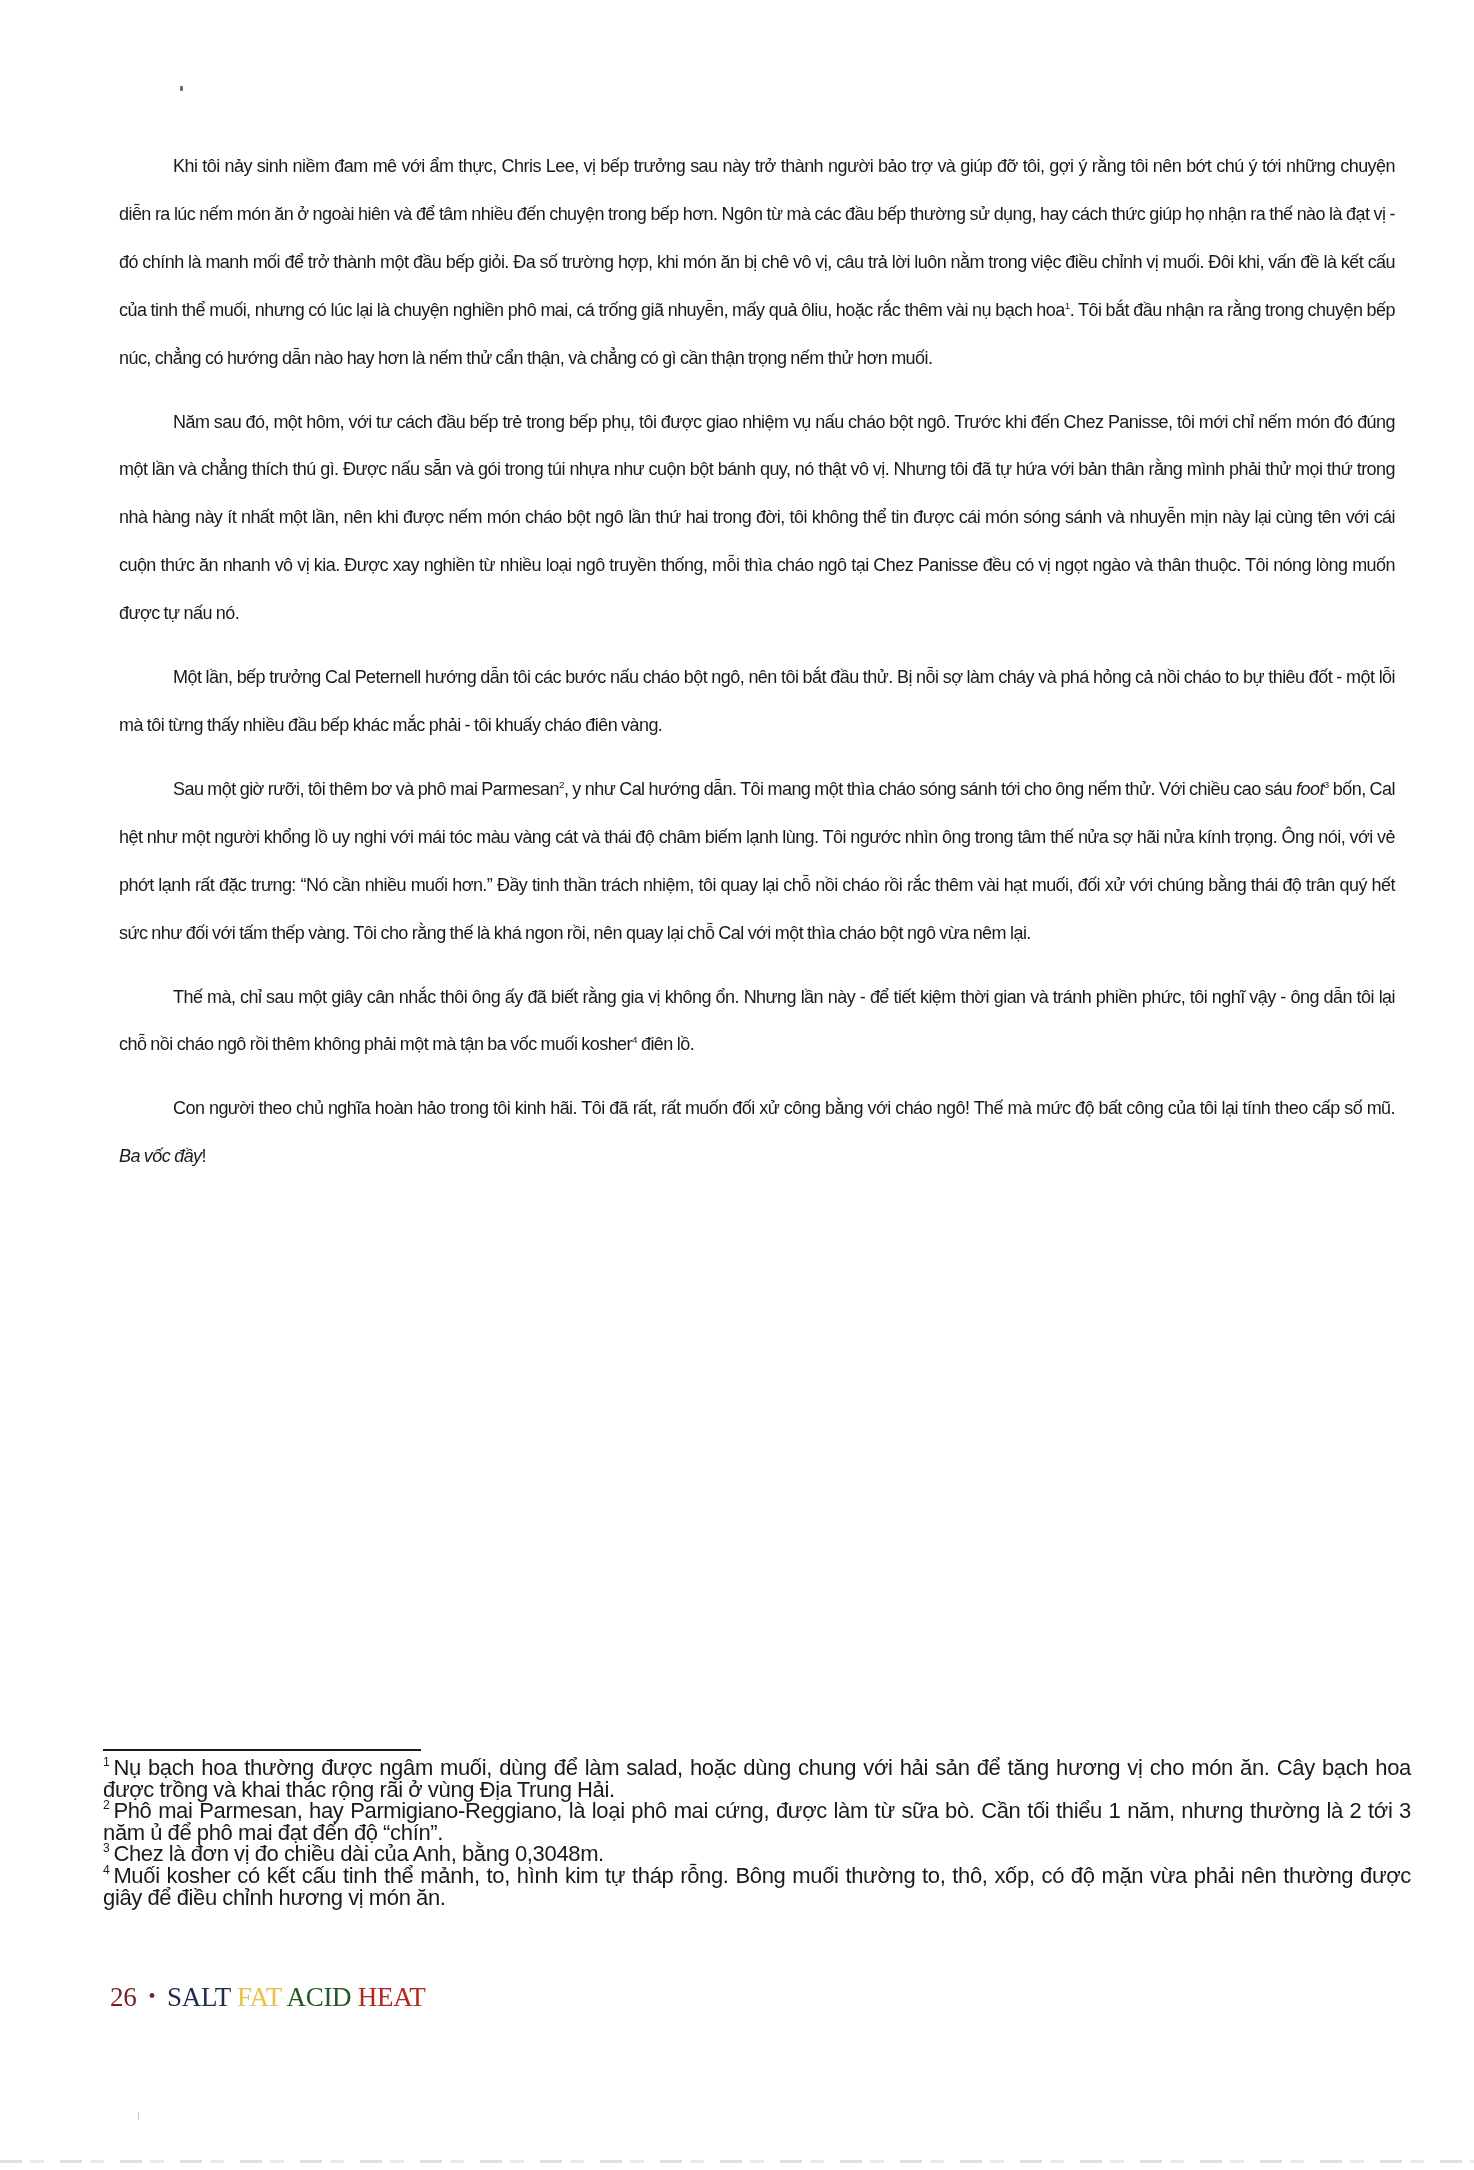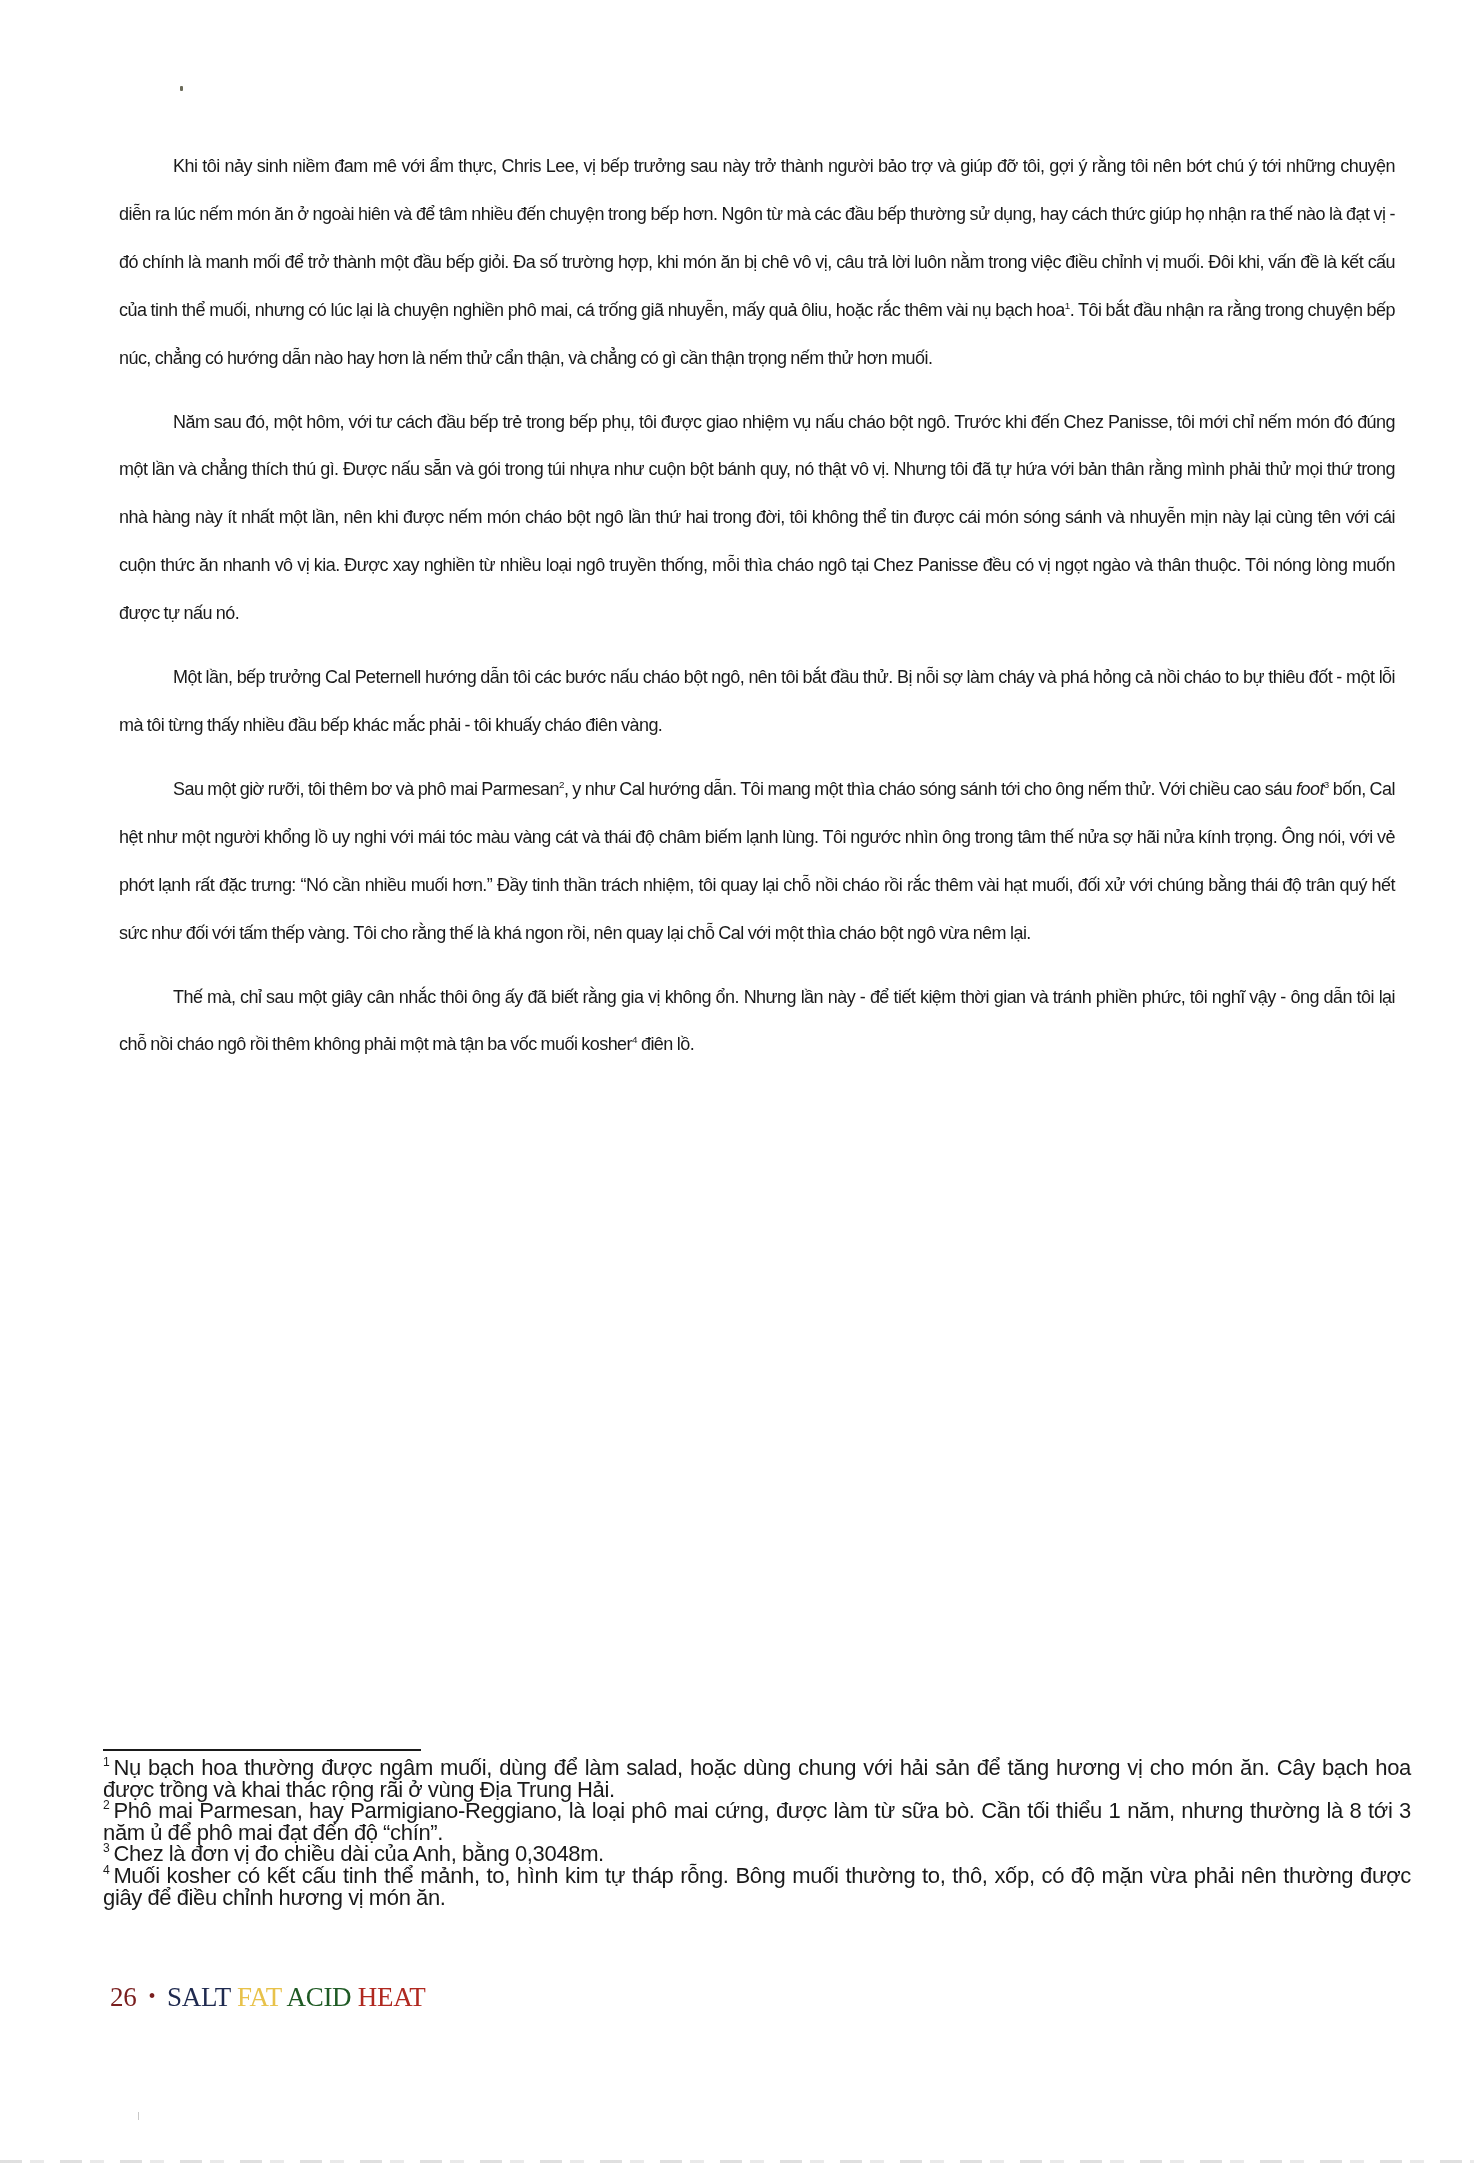--- a/index.html
+++ b/index.html
@@ -111,27 +111,28 @@
   <p class="para"><span>Khi tôi nảy sinh niềm đam mê với ẩm thực, Chris Lee, vị bếp trưởng sau này trở thành người bảo trợ và giúp đỡ tôi, gợi ý rằng tôi nên bớt chú ý tới những chuyện diễn ra lúc nếm món ăn ở ngoài hiên và để tâm nhiều đến chuyện trong bếp hơn. Ngôn từ mà các đầu bếp thường sử dụng, hay cách thức giúp họ nhận ra thế nào là đạt vị - đó chính là manh mối để trở thành một đầu bếp giỏi. Đa số trường hợp, khi món ăn bị chê vô vị, câu trả lời luôn nằm trong việc điều chỉnh vị muối. Đôi khi, vấn đề là kết cấu của tinh thể muối, nhưng có lúc lại là chuyện nghiền phô mai, cá trống giã nhuyễn, mấy quả ôliu, hoặc rắc thêm vài nụ bạch hoa</span><sup>1</sup><span>. Tôi bắt đầu nhận ra rằng trong chuyện bếp núc, chẳng có hướng dẫn nào hay hơn là nếm thử cẩn thận, và chẳng có gì cần thận trọng nếm thử hơn muối.</span></p>
 
   <p class="para">Năm sau đó, một hôm, với tư cách đầu bếp trẻ trong bếp phụ, tôi được giao nhiệm vụ nấu cháo bột ngô. Trước khi đến Chez Panisse, tôi mới chỉ nếm món đó đúng một lần và chẳng thích thú gì. Được nấu sẵn và gói trong túi nhựa như cuộn bột bánh quy, nó thật vô vị. Nhưng tôi đã tự hứa với bản thân rằng mình phải thử mọi thứ trong nhà hàng này ít nhất một lần, nên khi được nếm món cháo bột ngô lần thứ hai trong đời, tôi không thể tin được cái món sóng sánh và nhuyễn mịn này lại cùng tên với cái cuộn thức ăn nhanh vô vị kia. Được xay nghiền từ nhiều loại ngô truyền thống, mỗi thìa cháo ngô tại Chez Panisse đều có vị ngọt ngào và thân thuộc. Tôi nóng lòng muốn được tự nấu nó.</p>
 
   <p class="para">Một lần, bếp trưởng Cal Peternell hướng dẫn tôi các bước nấu cháo bột ngô, nên tôi bắt đầu thử. Bị nỗi sợ làm cháy và phá hỏng cả nồi cháo to bự thiêu đốt - một lỗi mà tôi từng thấy nhiều đầu bếp khác mắc phải - tôi khuấy cháo điên vàng.</p>
 
   <p class="para"><span>Sau một giờ rưỡi, tôi thêm bơ và phô mai Parmesan</span><sup>2</sup><span>, y như Cal hướng dẫn. Tôi mang một thìa cháo sóng sánh tới cho ông nếm thử. Với chiều cao sáu </span><em>foot</em><sup>3</sup><span> bốn, Cal hệt như một người khổng lồ uy nghi với mái tóc màu vàng cát và thái độ châm biếm lạnh lùng. Tôi ngước nhìn ông trong tâm thế nửa sợ hãi nửa kính trọng. Ông nói, với vẻ phớt lạnh rất đặc trưng: “Nó cần nhiều muối hơn.” Đầy tinh thần trách nhiệm, tôi quay lại chỗ nồi cháo rồi rắc thêm vài hạt muối, đối xử với chúng bằng thái độ trân quý hết sức như đối với tấm thếp vàng. Tôi cho rằng thế là khá ngon rồi, nên quay lại chỗ Cal với một thìa cháo bột ngô vừa nêm lại.</span></p>
 
   <p class="para"><span>Thế mà, chỉ sau một giây cân nhắc thôi ông ấy đã biết rằng gia vị không ổn. Nhưng lần này - để tiết kiệm thời gian và tránh phiền phức, tôi nghĩ vậy - ông dẫn tôi lại chỗ nồi cháo ngô rồi thêm không phải một mà tận ba vốc muối kosher</span><sup>4</sup><span> điên lồ.</span></p>
 
+  <p class="para"><span>Con người theo chủ nghĩa hoàn hảo trong tôi kinh hãi. Tôi đã rất, rất muốn đối xử công bằng với cháo ngô! Thế mà mức độ bất công của tôi lại tính theo cấp số mũ. </span><em>Ba vốc đầy</em><span>!</span></p>
 </main>
 
 <div class="footnote-rule"></div>
 
 <section class="footnotes">
   <p class="fn"><sup>1</sup><span>Nụ bạch hoa thường được ngâm muối, dùng để làm salad, hoặc dùng chung với hải sản để tăng hương vị cho món ăn. Cây bạch hoa được trồng và khai thác rộng rãi ở vùng Địa Trung Hải.</span></p>
-  <p class="fn"><sup>2</sup><span>Phô mai Parmesan, hay Parmigiano-Reggiano, là loại phô mai cứng, được làm từ sữa bò. Cần tối thiểu 1 năm, nhưng thường là 8 tới 3 năm ủ để phô mai đạt đến độ “chín”.</span></p>
+  <p class="fn"><sup>2</sup><span>Phô mai Parmesan, hay Parmigiano-Reggiano, là loại phô mai cứng, được làm từ sữa bò. Cần tối thiểu 1 năm, nhưng thường là 2 tới 3 năm ủ để phô mai đạt đến độ “chín”.</span></p>
   <p class="fn"><sup>3</sup><span>Chez là đơn vị đo chiều dài của Anh, bằng 0,3048m.</span></p>
   <p class="fn"><sup>4</sup><span>Muối kosher có kết cấu tinh thể mảnh, to, hình kim tự tháp rỗng. Bông muối thường to, thô, xốp, có độ mặn vừa phải nên thường được giây để điều chỉnh hương vị món ăn.</span></p>
 </section>
 
 <footer class="running-footer">
   <span class="page-num">26</span><span class="bullet">•</span><span class="w-salt">SALT</span> <span class="w-fat">FAT</span> <span class="w-acid">ACID</span> <span class="w-heat">HEAT</span>
 </footer>
 
 <div class="scan-tick"></div>
 <div class="scan-edge"></div>

